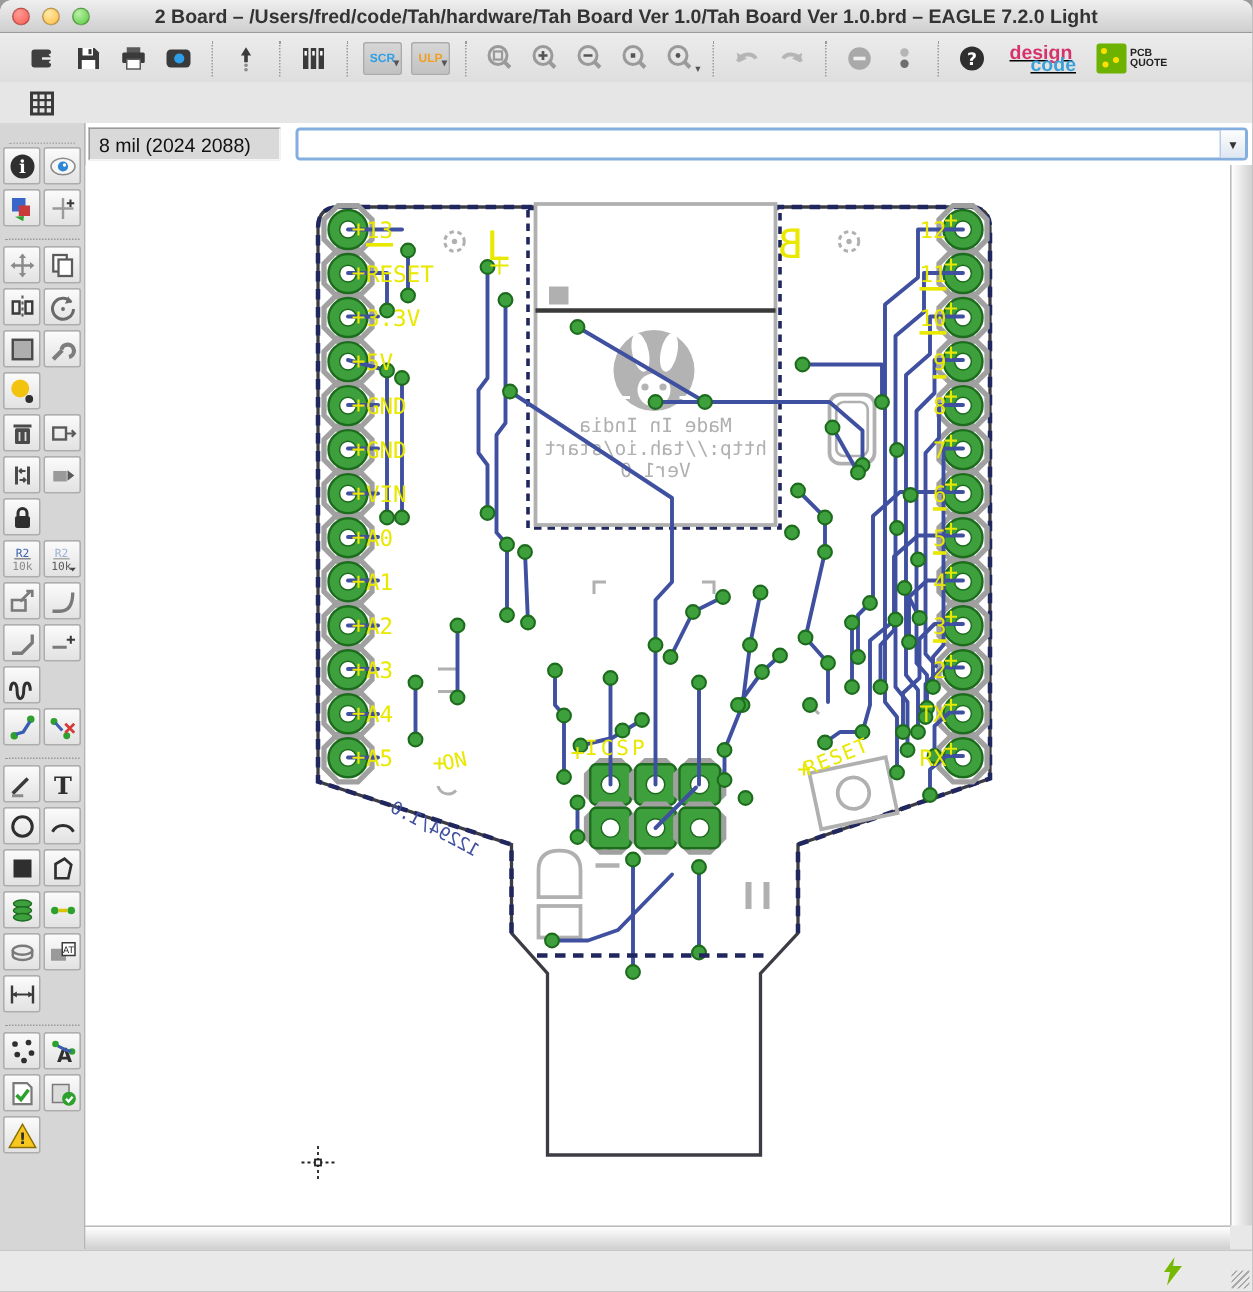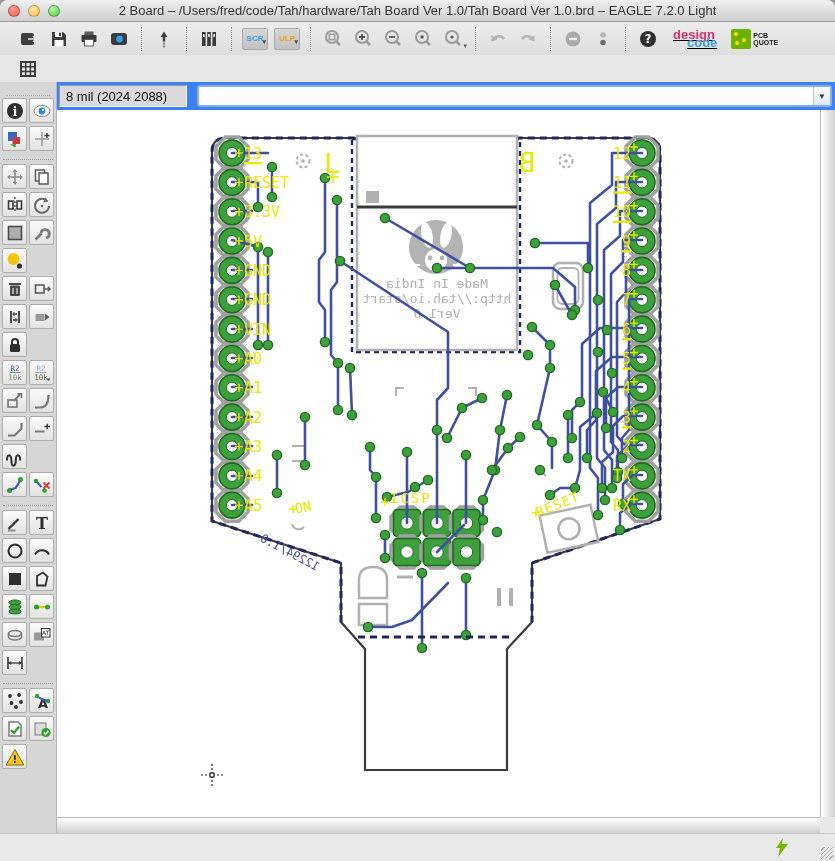--- a/index.html
+++ b/index.html
@@ -2,21 +2,21 @@
 <html><head>
 <meta charset="utf-8">
 <style>
   html,body{margin:0;padding:0;background:#9a9a9a;}
   *{box-sizing:border-box;}
   .app{position:relative;width:835px;height:861px;background:#e8e8e8;overflow:hidden;
        font-family:"Liberation Sans",sans-serif;border-radius:8px 8px 0 0;}
   
   .titlebar{position:absolute;left:0;top:0;width:835px;height:22px;
     background:linear-gradient(#efefef,#cfcfcf);border-bottom:1px solid #9b9b9b;
-    border-radius:8px 8px 0 0;}
+    border-radius:8px 8px 0 0;font-weight:bold;}
   .lights{position:absolute;left:8px;top:5px;display:flex;gap:8px;}
   .light{width:12px;height:12px;border-radius:50%;border:1px solid rgba(0,0,0,.25);}
   .light.red{background:radial-gradient(circle at 35% 30%,#ff9a94,#f95b52);}
   .light.yellow{background:radial-gradient(circle at 35% 30%,#ffe9a8,#fdbc40);}
   .light.green{background:radial-gradient(circle at 35% 30%,#b8f0a8,#59c93c);}
   .title-text{position:absolute;left:0;right:0;top:3px;text-align:center;
     font-size:13px;color:#333;white-space:nowrap;}
   
   .tb1{position:absolute;left:0;top:22px;width:835px;height:33px;
     background:linear-gradient(#ececec,#dedede);display:flex;align-items:center;padding-left:14px;}
@@ -33,21 +33,21 @@
   .chipbtn.ulp{color:#f0a020;}
   .brand{display:flex;align-items:center;margin-left:10px;text-decoration:underline;}
   .dl{font-weight:bold;font-size:13px;line-height:10px;text-align:left;}
   .dl .d{color:#d6336c;}
   .dl .l{color:#3aa0d8;display:block;margin-left:14px;margin-top:-2px;}
   .pq{display:flex;align-items:center;margin-left:14px;gap:2px;}
   .pq-ic{width:20px;height:20px;background:#6db200;border-radius:2px;position:relative;}
   .pq-ic i{position:absolute;width:4px;height:4px;border-radius:50%;background:#ffe000;}
   .pq-tx{font-size:7px;font-weight:bold;color:#222;line-height:7px;}
   
-  .cmdbar{position:absolute;left:57px;top:82px;width:778px;height:28px;background:#3b82f6;
+  .cmdbar{position:absolute;left:57px;top:82px;width:778px;height:28px;background:#ffffff;
     display:flex;align-items:center;}
   .coords{width:128px;height:22px;margin-left:2px;background:#d9d9d9;
     border:1px solid;border-color:#9a9a9a #f5f5f5 #f5f5f5 #9a9a9a;
     font-size:13px;color:#111;display:flex;align-items:center;padding-left:6px;white-space:nowrap;}
   .combo{flex:1;height:22px;margin:0 3px 0 10px;border:2px solid #84aede;border-radius:3px;
     background:#fff;position:relative;display:flex;}
   .combo input{flex:1;border:none;outline:none;font-size:12px;padding:0 4px;background:transparent;}
   .combo .arrow{width:17px;border-left:1px solid #b8cce4;background:linear-gradient(#fdfdfd,#dfe7f2);
     display:flex;align-items:center;justify-content:center;font-size:8px;color:#333;}
   

